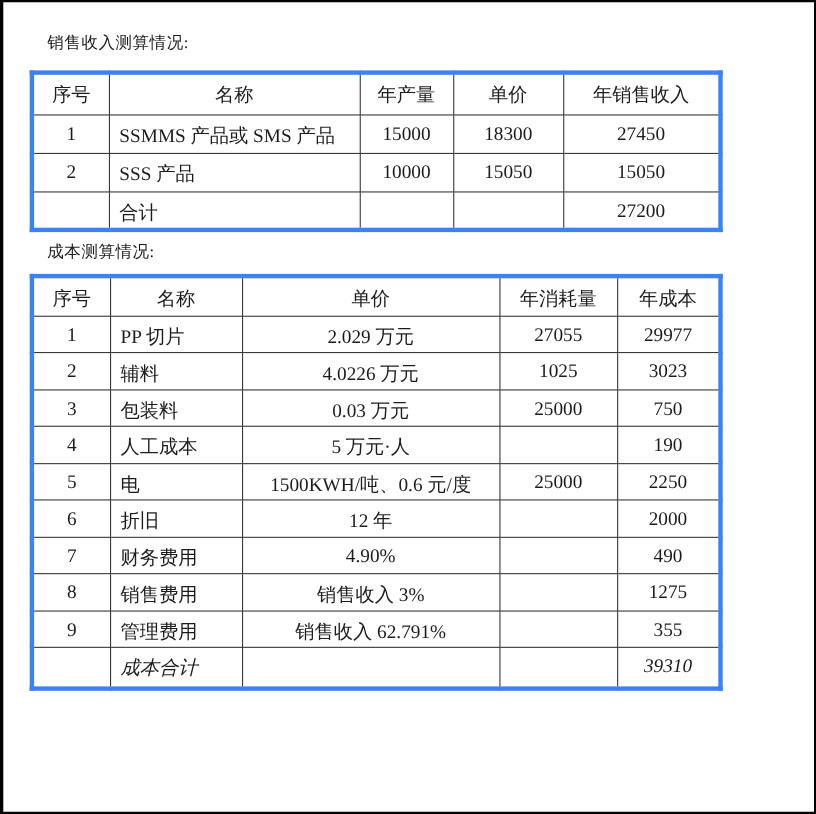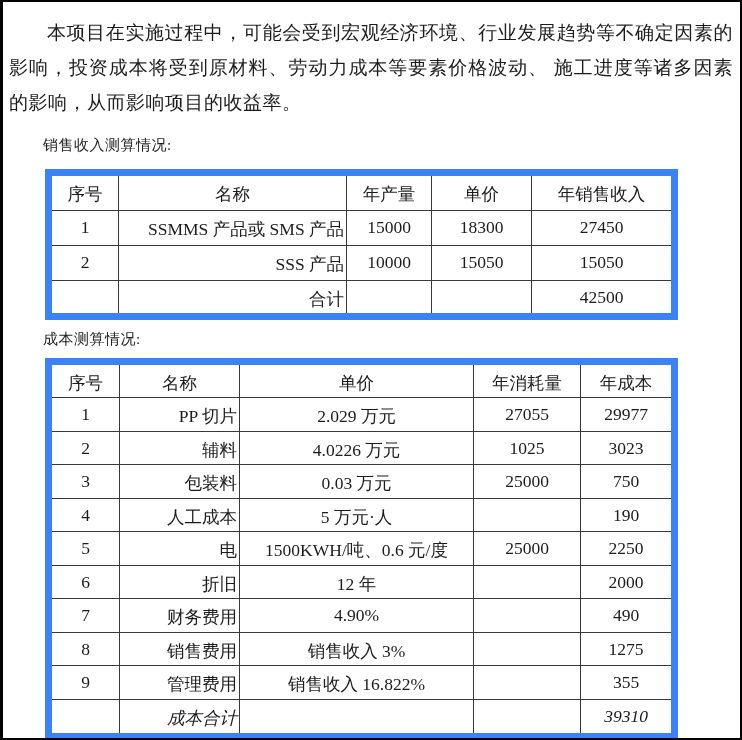--- a/index.html
+++ b/index.html
@@ -34,38 +34,38 @@
     font-size: 15px;
     line-height: 24px;
     margin-left: 34px;
     letter-spacing: 0.5px;
   }
   .heading-revenue { margin-top: 13px; }
   .heading-cost { margin-top: 7px; }
   table.doc-table {
     border-collapse: collapse;
     table-layout: fixed;
-    margin-left: 36px;
+    margin-left: 18px;
     width: 626px;
-    border: 7px solid #3b82f6;
+    border: 4px solid #3b82f6;
   }
   .table-revenue { margin-top: 12px; }
   .table-cost { margin-top: 7px; }
   table.doc-table th, table.doc-table td {
     border: 1.4px solid #383838;
     font-weight: normal;
     font-size: 17.5px;
     text-align: center;
     vertical-align: top;
     padding: 6px 2px 2px 2px;
     overflow: hidden;
     white-space: nowrap;
   }
   table.doc-table td.name-col {
-    text-align: right;
+    text-align: left;
     padding-left: 9px;
   }
   .table-revenue th { height: 38px; }
   .table-revenue td { height: 35px; }
   .table-cost th { height: 36px; }
   .table-cost td { height: 33.5px; }
   .table-cost tr:last-child td { height: 37px; font-style: italic; }
   
   .table-revenue col.c0 { width: 70px; }
   .table-revenue col.c1 { width: 228px; }
@@ -77,21 +77,20 @@
   .table-cost col.c2 { width: 234px; }
   .table-cost col.c3 { width: 107px; }
   .table-cost col.c4 { width: 94px; }
 </style>
 </head>
 <body>
 
 <div class="page">
   <div class="content">
 
-    <p class="intro-paragraph">本项目在实施过程中，可能会受到宏观经济环境、行业发展趋势等不确定因素的影响，投资成本将受到原材料、劳动力成本等要素价格波动、 施工进度等诸多因素的影响，从而影响项目的收益率。</p>
 
     <div class="section-heading heading-revenue">销售收入测算情况:</div>
 
     <table class="doc-table table-revenue">
       <colgroup>
         <col class="c0">
           <col class="c1">
           <col class="c2">
           <col class="c3">
           <col class="c4">
@@ -118,21 +117,21 @@
             <td class="name-col">SSS 产品</td>
             <td>10000</td>
             <td>15050</td>
             <td>15050</td>
           </tr>
           <tr>
             <td></td>
             <td class="name-col">合计</td>
             <td></td>
             <td></td>
-            <td>42500</td>
+            <td>27200</td>
           </tr>
         </tbody>
       </table>
 
     <div class="section-heading heading-cost">成本测算情况:</div>
 
     <table class="doc-table table-cost">
       <colgroup>
         <col class="c0">
           <col class="c1">
@@ -202,21 +201,21 @@
           <tr>
             <td>8</td>
             <td class="name-col">销售费用</td>
             <td>销售收入 3%</td>
             <td></td>
             <td>1275</td>
           </tr>
           <tr>
             <td>9</td>
             <td class="name-col">管理费用</td>
-            <td>销售收入 16.822%</td>
+            <td>销售收入 62.791%</td>
             <td></td>
             <td>355</td>
           </tr>
           <tr>
             <td></td>
             <td class="name-col">成本合计</td>
             <td></td>
             <td></td>
             <td>39310</td>
           </tr>

